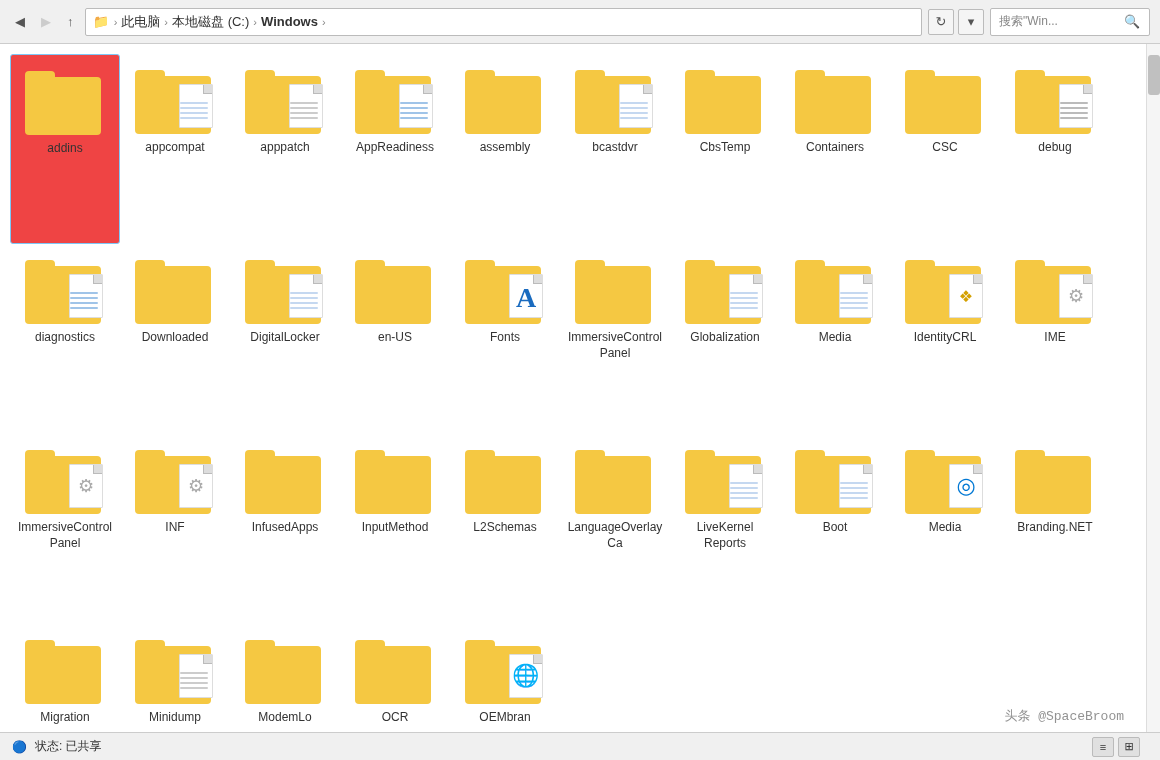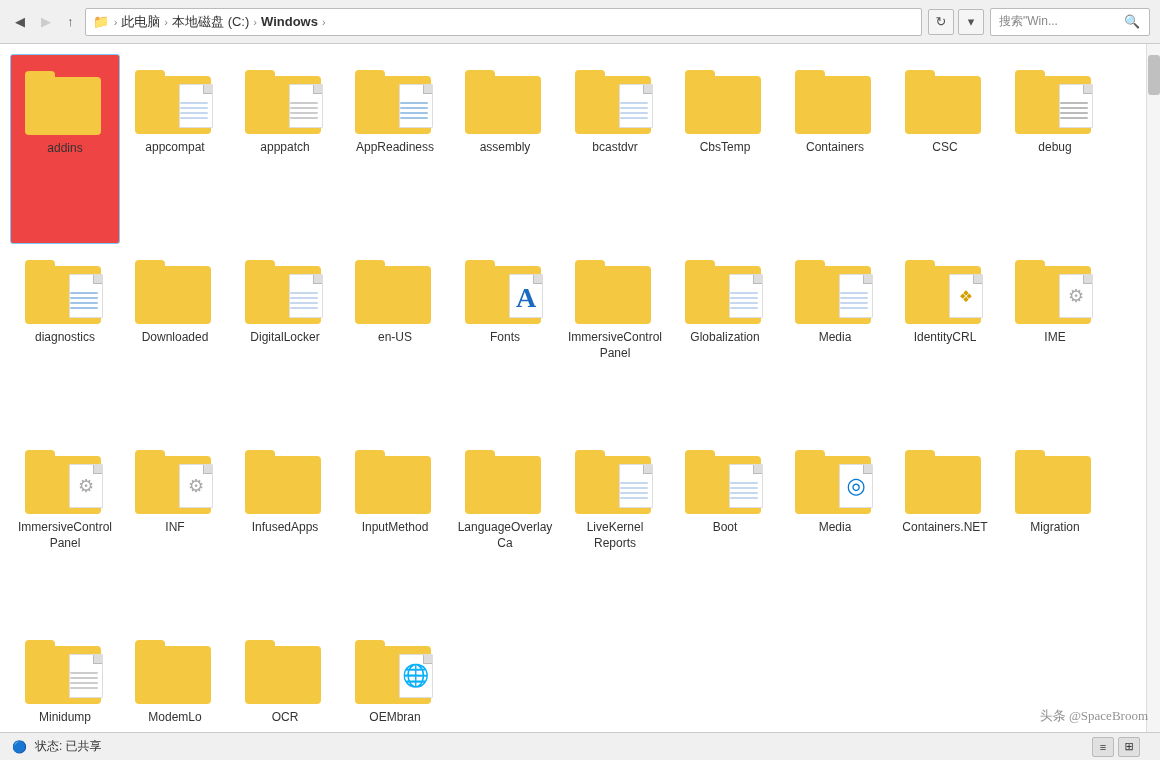--- a/index.html
+++ b/index.html
@@ -297,24 +297,24 @@
       align-items: center;
       justify-content: center;
       font-size: 11px;
       cursor: pointer;
     }
 
     
     .watermark {
       position: absolute;
       bottom: 35px;
-      right: 12px;
+      right: 36px;
       font-size: 13px;
       color: rgba(100,100,100,0.7);
-      font-family: Liberation Serif, serif;
+      font-family: Liberation Mono, monospace;
     }
   </style>
 </head>
 <body>
 
 <div class="address-bar">
   <span class="nav-icon">◀</span>
   <span class="nav-icon" style="color:#ccc">▶</span>
   <span class="nav-icon">↑</span>
 
@@ -598,20 +598,27 @@
         <div class="folder-tab"></div>
         <div class="folder-back"></div>
       </div>
       <div class="folder-label">InputMethod</div>
     </div>
     <div class="folder-item">
       <div class="folder-icon plain">
         <div class="folder-tab"></div>
         <div class="folder-back"></div>
       </div>
+      <div class="folder-label">L2Schemas</div>
+    </div>
+    <div class="folder-item">
+      <div class="folder-icon plain">
+        <div class="folder-tab"></div>
+        <div class="folder-back"></div>
+      </div>
       <div class="folder-label">LanguageOverlayCa</div>
     </div>
     <div class="folder-item">
       <div class="folder-icon">
         <div class="folder-tab"></div>
         <div class="folder-back"></div>
         <div class="folder-doc">
           <div class="doc-lines">
             <div class="doc-line" style="background: rgb(197, 216, 240);"></div>
             <div class="doc-line" style="background: rgb(197, 216, 240);"></div>
@@ -645,21 +652,21 @@
           <span class="media-circle" style="color: rgb(0, 120, 212); font-size: 22px;">◎</span>
         </div>
       </div>
       <div class="folder-label">Media</div>
     </div>
     <div class="folder-item">
       <div class="folder-icon plain">
         <div class="folder-tab"></div>
         <div class="folder-back"></div>
       </div>
-      <div class="folder-label">Containers.NET</div>
+      <div class="folder-label">Branding.NET</div>
     </div>
     <div class="folder-item">
       <div class="folder-icon plain">
         <div class="folder-tab"></div>
         <div class="folder-back"></div>
       </div>
       <div class="folder-label">Migration</div>
     </div>
     <div class="folder-item">
       <div class="folder-icon">

